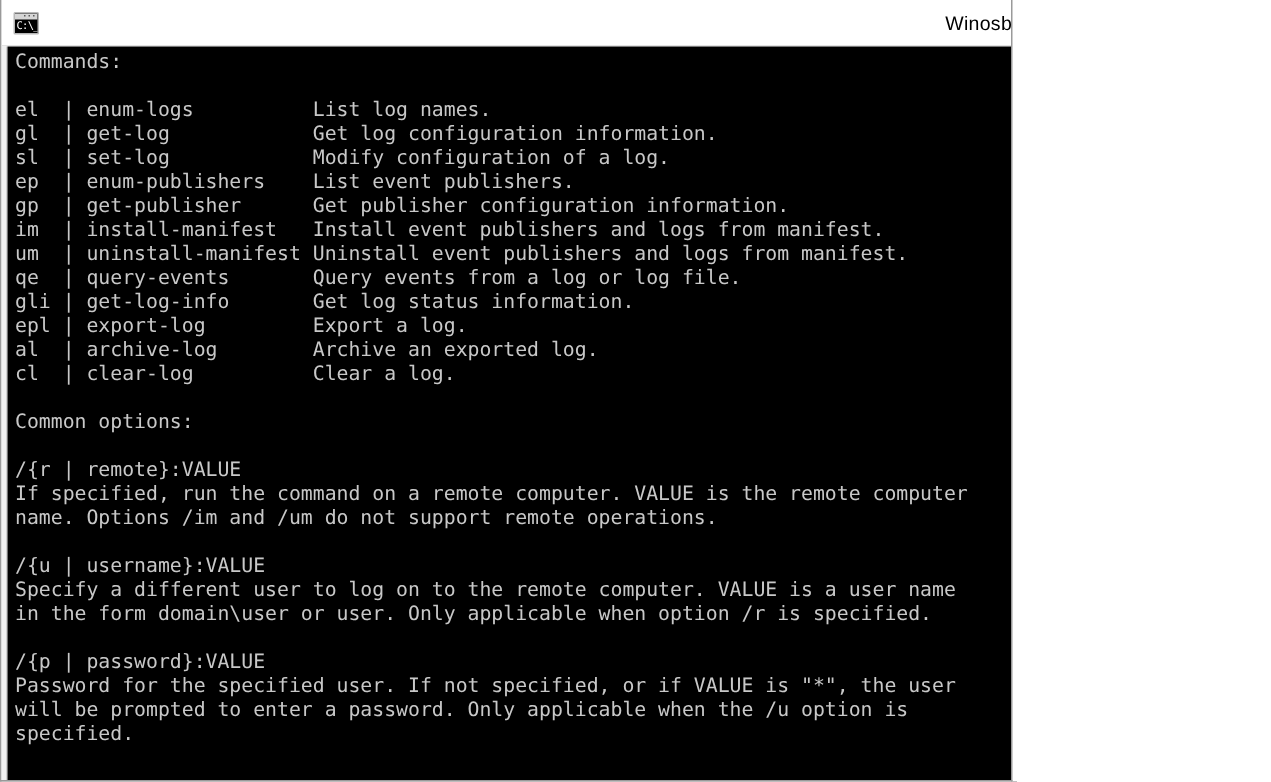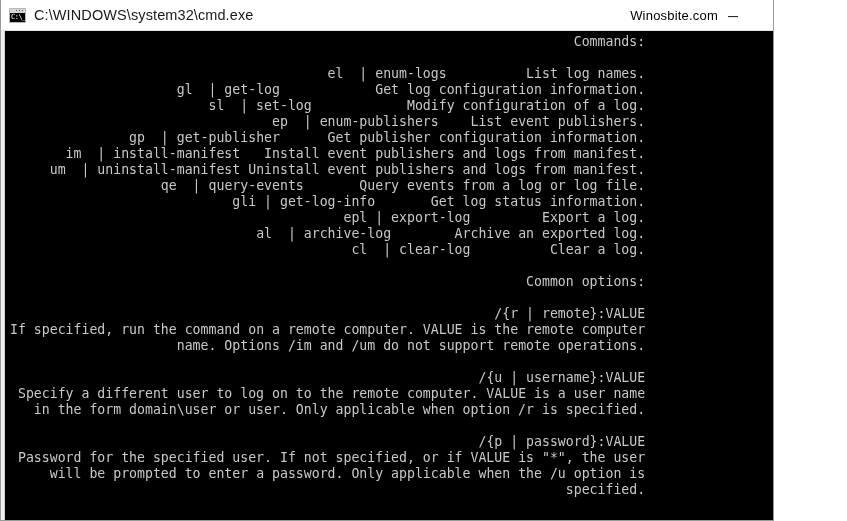--- a/index.html
+++ b/index.html
@@ -11,21 +11,21 @@
   body {
     width: 847px;
     height: 521px;
     overflow: hidden;
     font-family: "Liberation Sans", sans-serif;
   }
 
   
   .window {
     position: relative;
-    width: 774px;
+    width: 675px;
     height: 521px;
     box-sizing: border-box;
     background: #ffffff;
     border: 1px solid #9a9a9a;
     border-top: none;
     overflow: hidden;
   }
 
   
   .titlebar {
@@ -117,21 +117,20 @@
 
   
   .console-wrap {
     position: absolute;
     left: 0;
     top: 31px;
     width: 847px;
     height: 490px;
     background: #f0f0f0;
     box-sizing: border-box;
-    text-align: right;
   }
   .console-leftedge {
     position: absolute;
     left: 0; top: 0;
     width: 4px;
     height: 490px;
     background: #f0f0f0;
     border-right: 1px solid #cfcfcf;
     box-sizing: border-box;
   }
@@ -204,21 +203,20 @@
   <div class="titlebar">
 
     <div class="title-icon">
       <div class="ic-bar"></div>
       <div class="ic-dot" style="right:2px;"></div>
       <div class="ic-dot" style="right:5px;"></div>
       <div class="ic-dot" style="right:8px;"></div>
       <div class="ic-text">C:\_</div>
     </div>
 
-    <div class="title-text">C:\WINDOWS\system32\cmd.exe</div>
 
     <div class="watermark">Winosbite.com</div>
 
     <div class="win-controls">
 
       <div class="win-btn">
         <svg width="12" height="12" viewBox="0 0 12 12" aria-hidden="true">
           <rect x="1" y="6" width="10" height="1.1" fill="#2b2b2b"></rect>
         </svg>
       </div>

